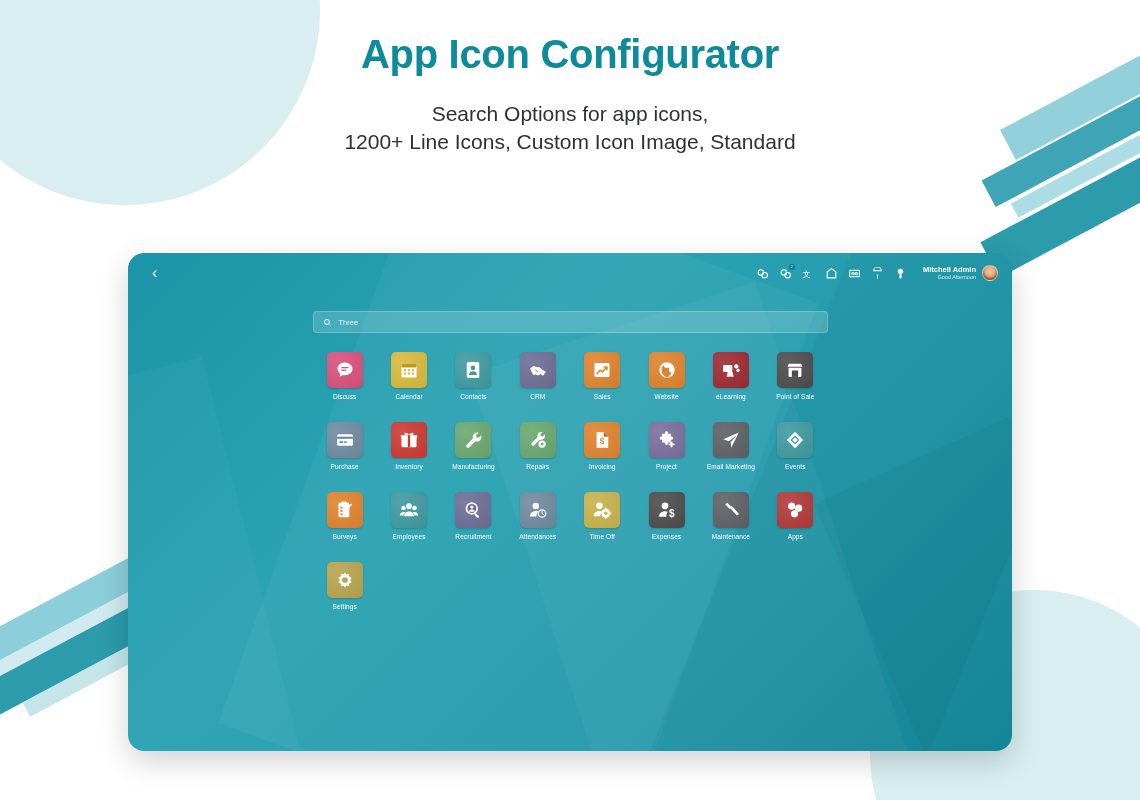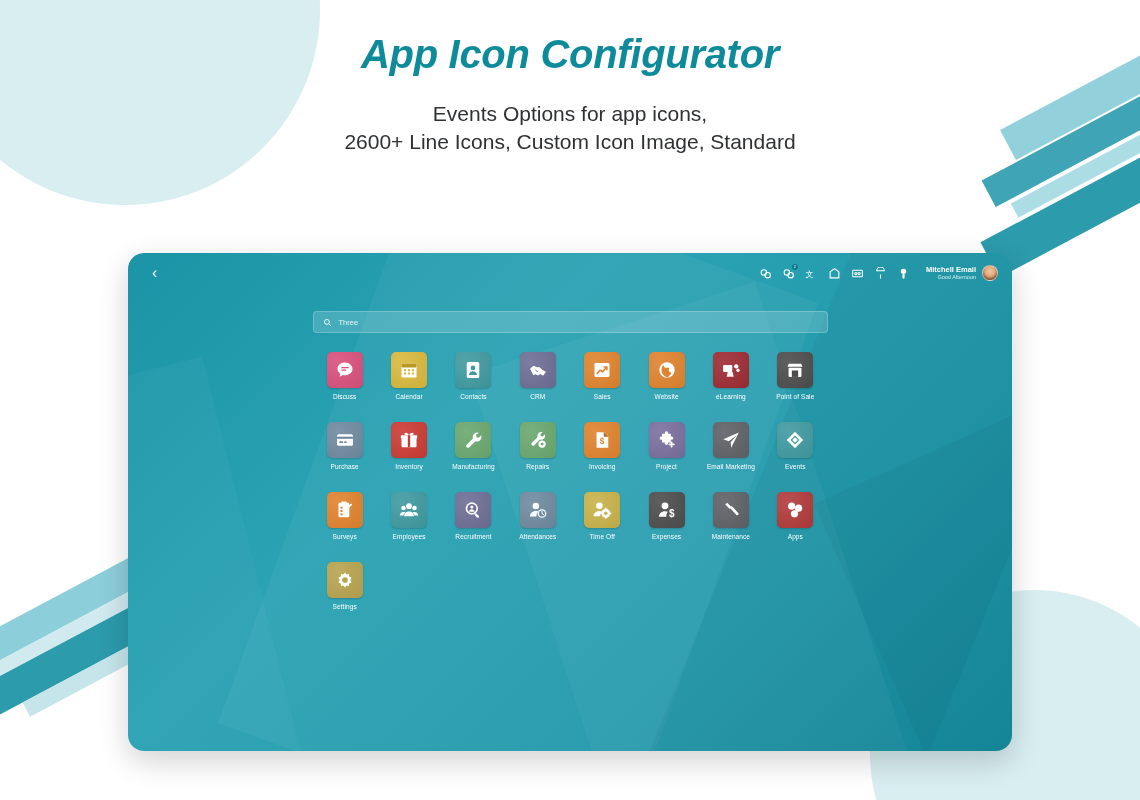--- a/index.html
+++ b/index.html
@@ -42,21 +42,20 @@
   .band-l .s4 { position:absolute; left:120px;top:78px;width: 380px; height: 16px; background:#bfe2e9; opacity:.9; }
 
   
   .hero { position: relative; z-index: 5; text-align: center; padding-top: 30px; }
   .hero-title {
     font-size: 40px;
     font-weight: bold;
     color: #0e8b9b;
     letter-spacing: -0.3px;
     line-height: 1.2;
-    font-style: italic;
   }
   .hero-sub {
     margin-top: 22px;
     font-size: 21px;
     color: #2f3133;
     line-height: 1.35;
     font-weight: 400;
   }
 
   
@@ -173,22 +172,22 @@
 <div class="deco band-l">
   <div class="s1"></div>
     <div class="s2"></div>
     <div class="s3"></div>
     <div class="s4"></div>
 </div>
 
 <div class="hero">
   <div class="hero-title">App Icon Configurator</div>
   <div class="hero-sub">
-    <div>Events Options for app icons,</div>
-    <div>2600+ Line Icons, Custom Icon Image, Standard</div>
+    <div>Search Options for app icons,</div>
+    <div>1200+ Line Icons, Custom Icon Image, Standard</div>
   </div>
 </div>
 
 <div class="window">
   <div class="win-shape ws1"></div>
   <div class="win-shape ws2"></div>
   <div class="win-shape ws3"></div>
   <div class="win-shape ws4"></div>
   <div class="win-shape ws5"></div>
 
@@ -234,21 +233,21 @@
       </span>
       <span class="sysicon">
         <svg viewBox="0 0 24 24" fill="currentColor">
           <circle cx="12" cy="8" r="5"></circle>
             <rect x="10" y="13" width="4" height="8" rx="1"></rect>
         </svg>
       </span>
 
       <div class="userblock">
         <span class="usertext">
-          <span class="uname">Mitchell Email</span>
+          <span class="uname">Mitchell Admin</span>
           <span class="ugreet">Good Afternoon</span>
         </span>
         <span class="avatar"></span>
       </div>
     </div>
   </div>
 
   <div class="search-wrap">
     <div class="searchbar">
       <svg viewBox="0 0 24 24" fill="none" stroke="currentColor" stroke-width="2.4">

